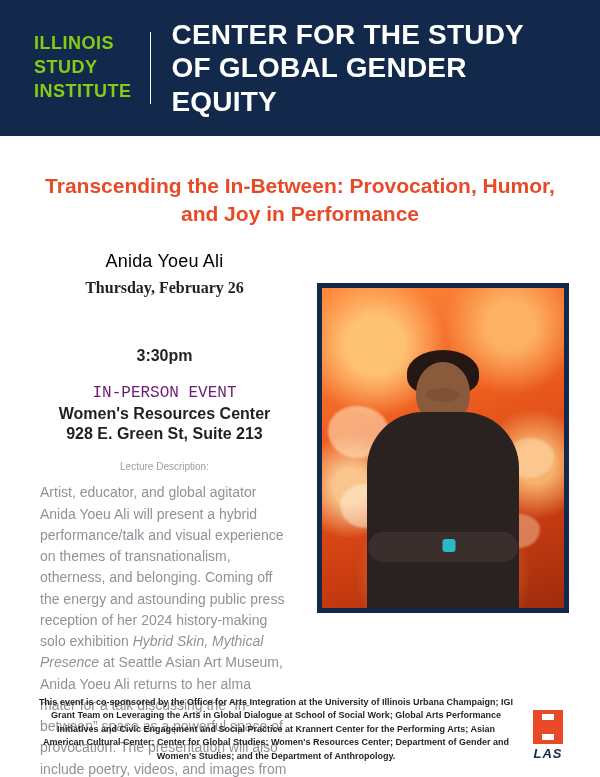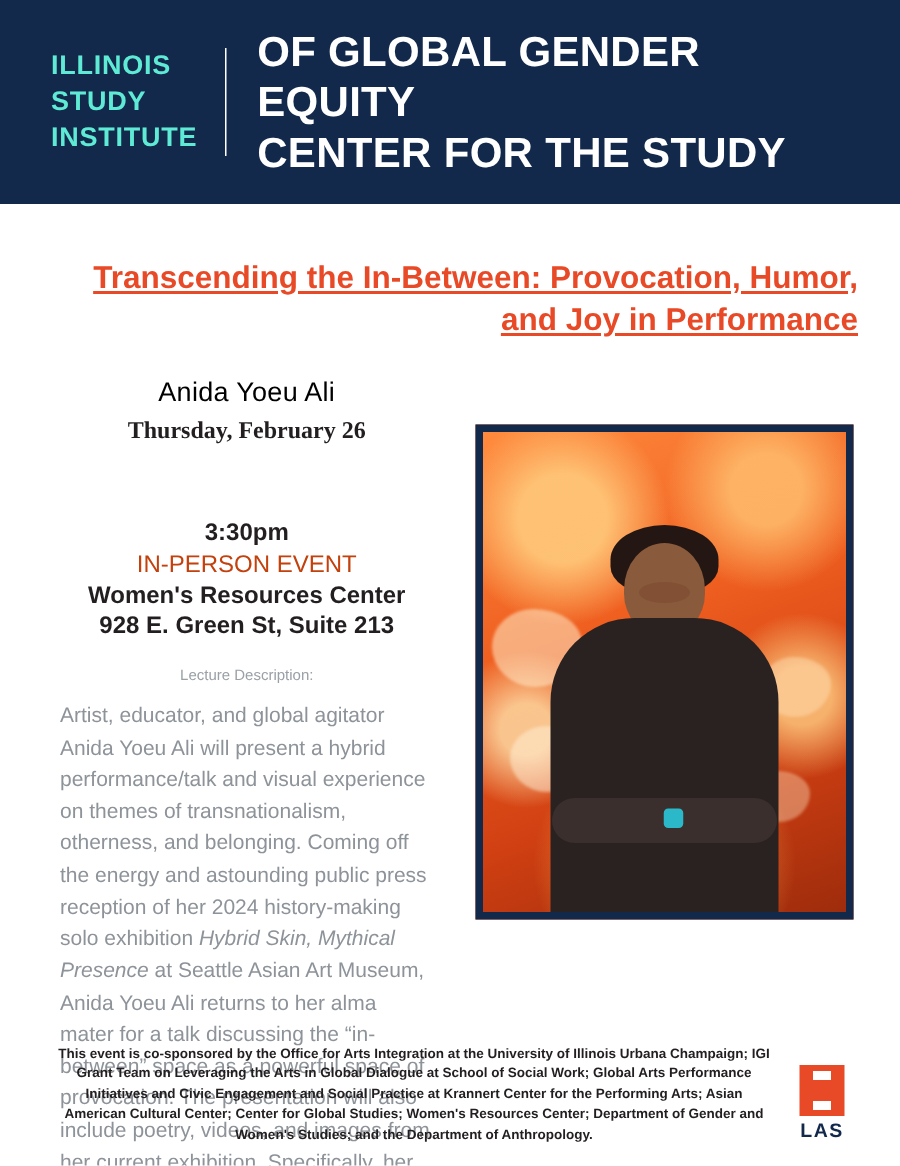--- a/index.html
+++ b/index.html
@@ -25,21 +25,21 @@
   
   .header {
     background: #13294b;
     height: 136px;
     display: flex;
     align-items: center;
     padding: 0 22px 0 34px;
     box-sizing: border-box;
   }
   .header-left {
-    color: #5eead4;
+    color: #84cc16;
     font-weight: bold;
     font-size: 18px;
     line-height: 1.33;
     letter-spacing: 0.5px;
     text-align: left;
     padding-right: 18px;
     white-space: nowrap;
   }
   .header-divider {
     width: 2px;
@@ -53,24 +53,23 @@
     font-size: 28px;
     line-height: 1.2;
     letter-spacing: 0.2px;
   }
 
   
   .title {
     color: #e84a27;
     font-size: 21px;
     font-weight: bold;
-    text-align: right;
+    text-align: center;
     line-height: 1.35;
     margin: 36px 28px 0 28px;
-    text-decoration: underline;
   }
 
   
   .body-area {
     position: relative;
     margin-top: 22px;
     padding: 0 22px;
     box-sizing: border-box;
     display: flex;
     align-items: flex-start;
@@ -101,24 +100,25 @@
     font-family: Liberation Serif, serif;
   }
   .event-time {
     font-size: 16px;
     font-weight: bold;
     line-height: 1.25;
     margin-bottom: 2px;
     margin-top: 48px;
   }
   .event-format {
-    color: #c2410c;
+    color: #701a75;
     font-size: 16px;
     font-weight: normal;
-    margin: 2px 0 2px 0;
+    margin: 18px 0 2px 0;
+    font-family: Liberation Mono, monospace;
   }
   .venue {
     font-size: 16px;
     font-weight: bold;
     line-height: 1.3;
   }
   .lecture-heading {
     color: #9aa0a6;
     font-size: 10px;
     margin: 16px 0 10px 0;
@@ -285,37 +285,38 @@
     width: 22px;
     height: 14px;
     background: #e84a27;
   }
   .las-text {
     color: #13294b;
     font-weight: bold;
     font-size: 13px;
     letter-spacing: 1px;
     margin-top: 2px;
+    font-style: italic;
   }
 </style>
 </head>
 <body>
 
 <div class="poster">
 
   <div class="header">
     <div class="header-left">
       <div>ILLINOIS</div>
       <div>STUDY</div>
       <div>INSTITUTE</div>
     </div>
     <div class="header-divider"></div>
     <div class="header-right">
+      <div>CENTER FOR THE STUDY</div>
       <div>OF GLOBAL GENDER EQUITY</div>
-      <div>CENTER FOR THE STUDY</div>
     </div>
   </div>
 
   <div class="title">Transcending the In-Between: Provocation, Humor, and Joy in Performance</div>
 
   <div class="body-area">
     <div class="left-col">
       <div class="speaker-name">Anida Yoeu Ali</div>
       <div class="event-date">Thursday, February 26</div>
       <div class="event-time">3:30pm</div>

